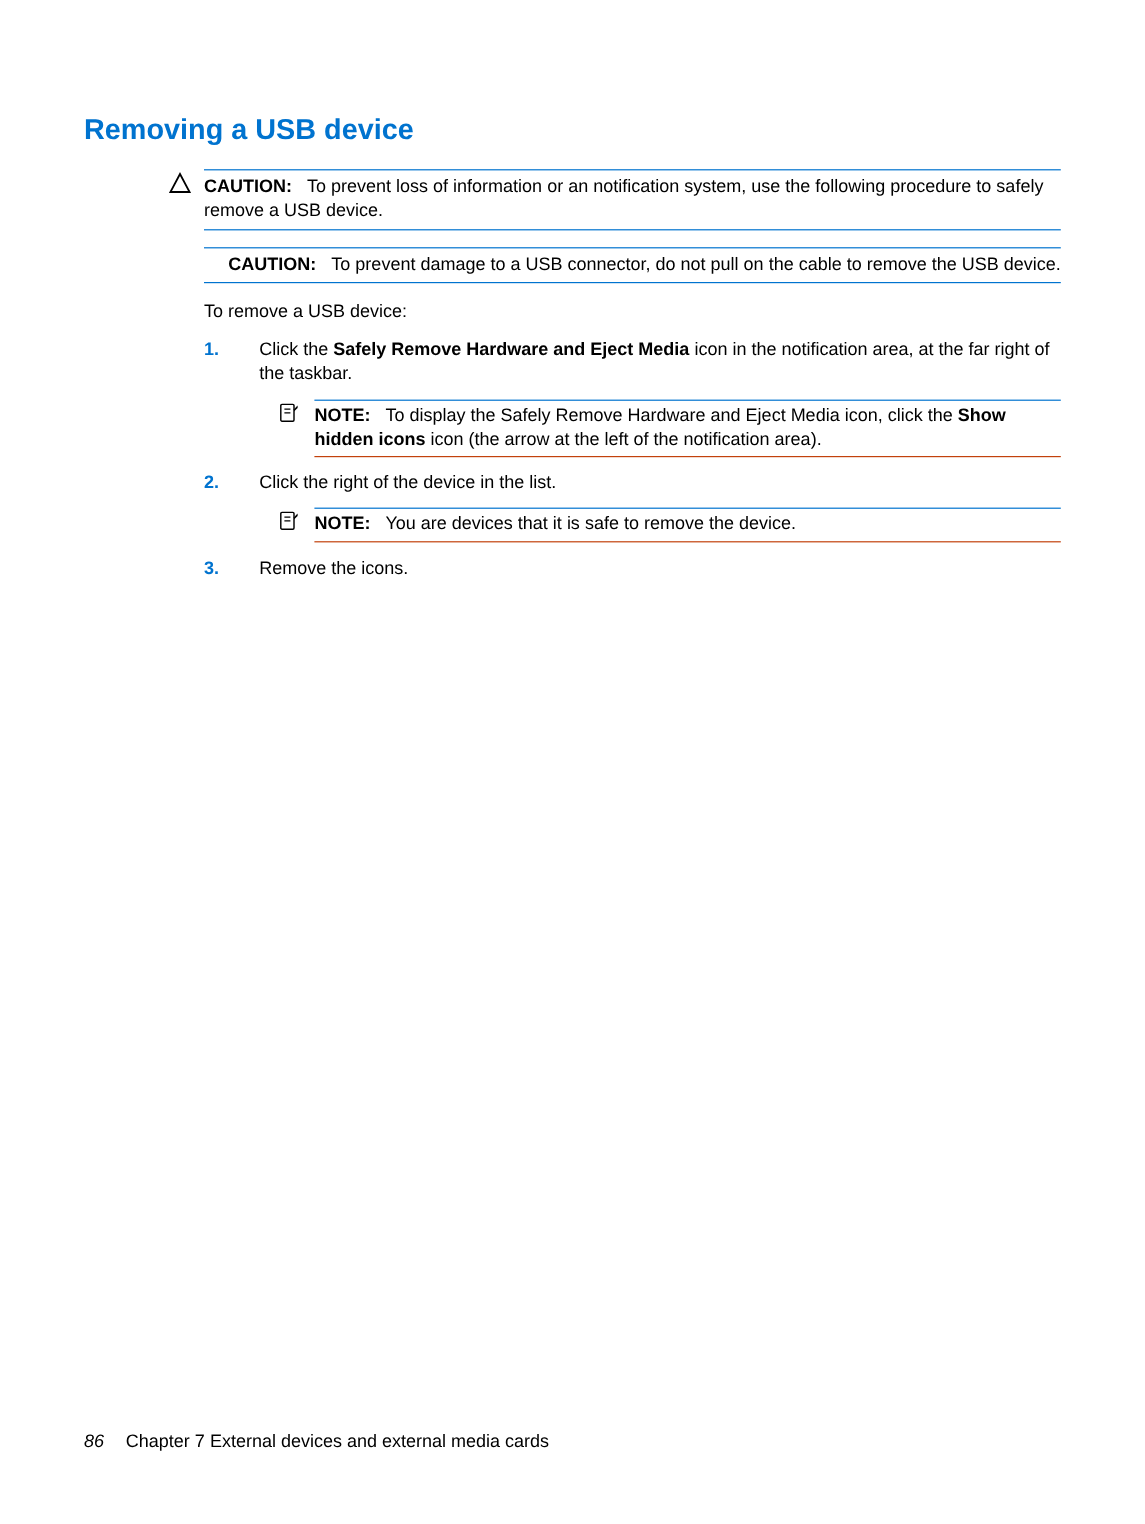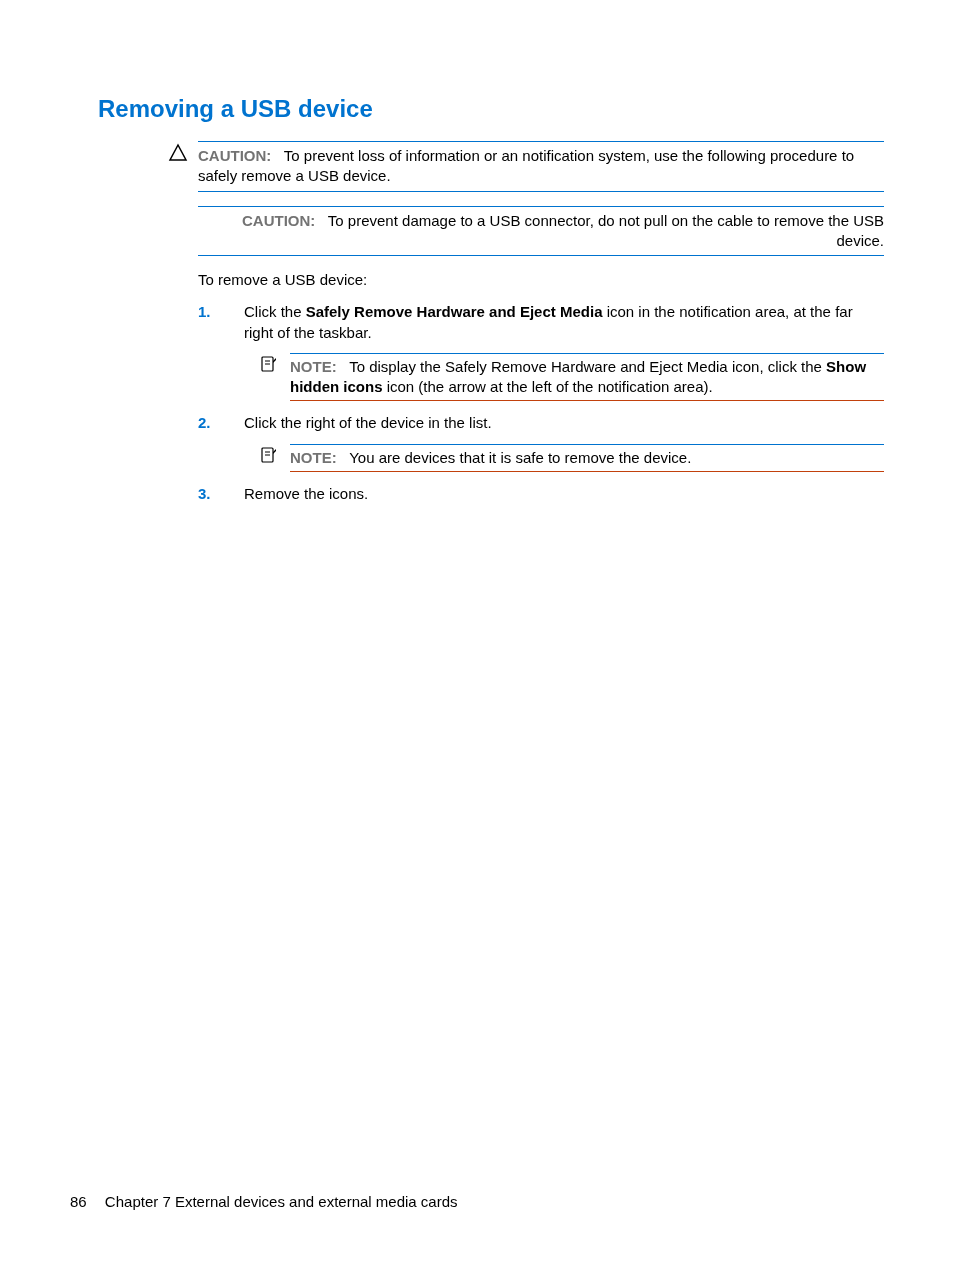--- a/index.html
+++ b/index.html
@@ -5,21 +5,21 @@
     * { margin: 0; padding: 0; box-sizing: border-box; }
     body {
       font-family: Arial, Helvetica, sans-serif;
       width: 954px;
       height: 1270px;
       background: #fff;
       position: relative;
       color: #000;
     }
     .page {
-      padding: 95px 70px 0 98px;
+      padding: 95px 70px 0 70px;
     }
     h2.title {
       color: #0073cf;
       font-size: 24px;
       font-weight: bold;
       margin-bottom: 18px;
     }
     .indent {
       margin-left: 70px;
     }
@@ -36,21 +36,21 @@
       height: 20px;
     }
     .admonition-body {
       border-top: 1px solid #0073cf;
       border-bottom: 1px solid #0073cf;
       padding: 4px 0 4px 0;
       font-size: 15px;
       line-height: 1.35;
     }
     .label {
-      color: #737373;
+      color: #000000;
       font-weight: bold;
     }
     .label::after { content: ""; }
     .para {
       font-size: 15px;
       line-height: 1.35;
       margin: 10px 0 12px 30px;
     }
     ol.steps {
       list-style: none;
@@ -88,21 +88,21 @@
       padding: 3px 0;
       font-size: 15px;
       line-height: 1.35;
     }
     .footer {
       position: absolute;
       bottom: 60px;
       left: 70px;
       font-size: 15px;
     }
-    .footer .pn { margin-right: 14px; }
+    .footer .pn { margin-right: 14px; font-style: italic; }
     b { font-weight: bold; text-align: center; }
   </style>
 </head>
 <body>
 
 <div class="page">
   <h2 class="title">Removing a USB device</h2>
 
   <div class="indent">
 

